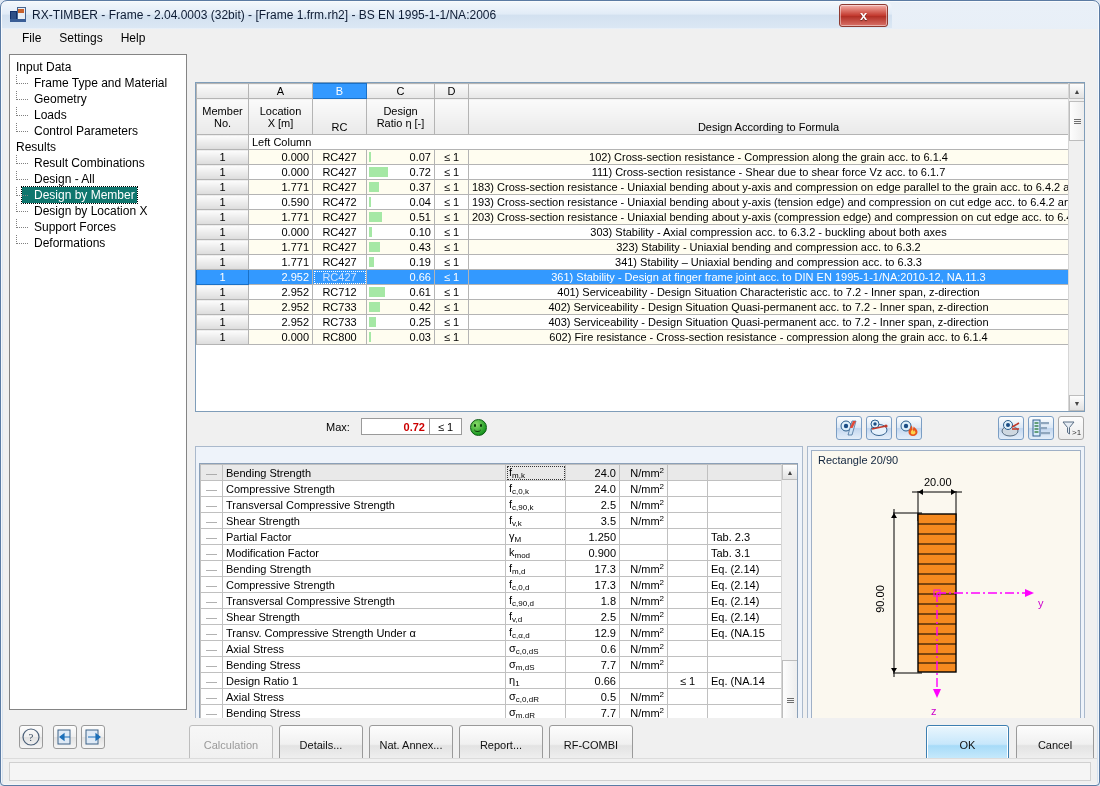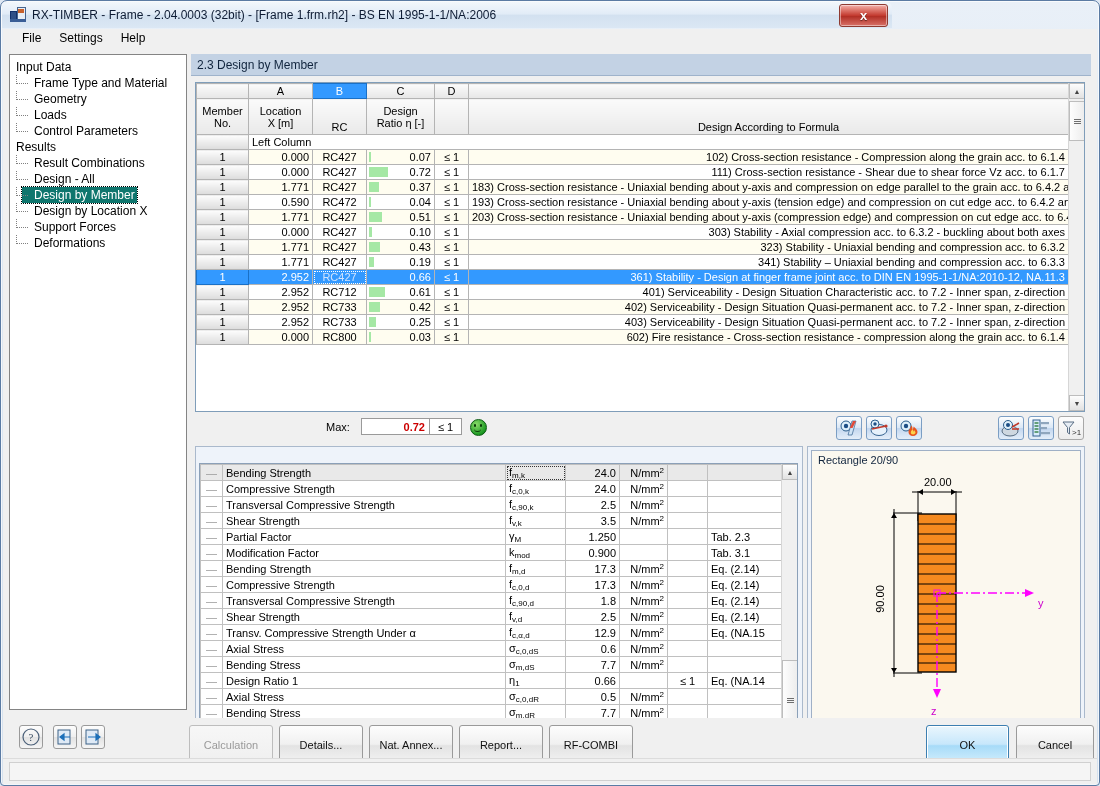--- a/index.html
+++ b/index.html
@@ -89,21 +89,21 @@
     font-weight:normal;vertical-align:middle;border:1px solid #a0a0a0;
   }
   .rowhdr{
     background:linear-gradient(180deg,#fdfdfd,#dcdcdc);text-align:center;
     border:1px solid #a0a0a0;
   }
   td.c-loc{text-align:right;}
   td.c-rc{text-align:center;margin-left:20px;}
   td.c-ratio{text-align:right;position:relative;margin-top:13px;}
   td.c-d{text-align:center;}
-  td.c-desc{text-align:right;}
+  td.c-desc{text-align:center;}
   .rA{background:#fffdf0;}
   .rB{background:#ffffff;}
   .grouprow td{background:#ffffff;text-align:left;}
   .grouprow td.rowhdr{background:linear-gradient(180deg,#fdfdfd,#dcdcdc);}
   .selrow td{background:#3399ff !important;color:#fff;}
   .selrow td.rowhdr{background:#3399ff !important;color:#fff;border-color:#1a70c6;}
   .selrow td.c-rc{outline:1px dotted #ffffff;outline-offset:-2px;color:#cfe4ff;}
   .bar{
     position:absolute;left:2px;top:2px;height:10px;background:#a5e8a5;
   }
@@ -248,21 +248,20 @@
       <div class="tnode">Results</div>
       <div class="tnode tchild"><span class="lbl">Result Combinations</span></div>
       <div class="tnode tchild"><span class="lbl">Design - All</span></div>
       <div class="tnode tchild"><span class="lbl tsel">Design by Member</span></div>
       <div class="tnode tchild"><span class="lbl">Design by Location X</span></div>
       <div class="tnode tchild"><span class="lbl">Support Forces</span></div>
       <div class="tnode tchild"><span class="lbl">Deformations</span></div>
     </div>
 
     <div class="rpane">
-      <div class="paneheader">2.3 Design by Member</div>
 
       <div class="gridbox">
         <table class="grid">
           <colgroup>
             <col style="width:52px">
               <col style="width:64px">
               <col style="width:54px">
             <col style="width:68px">
               <col style="width:34px">
               <col style="width:600px">

